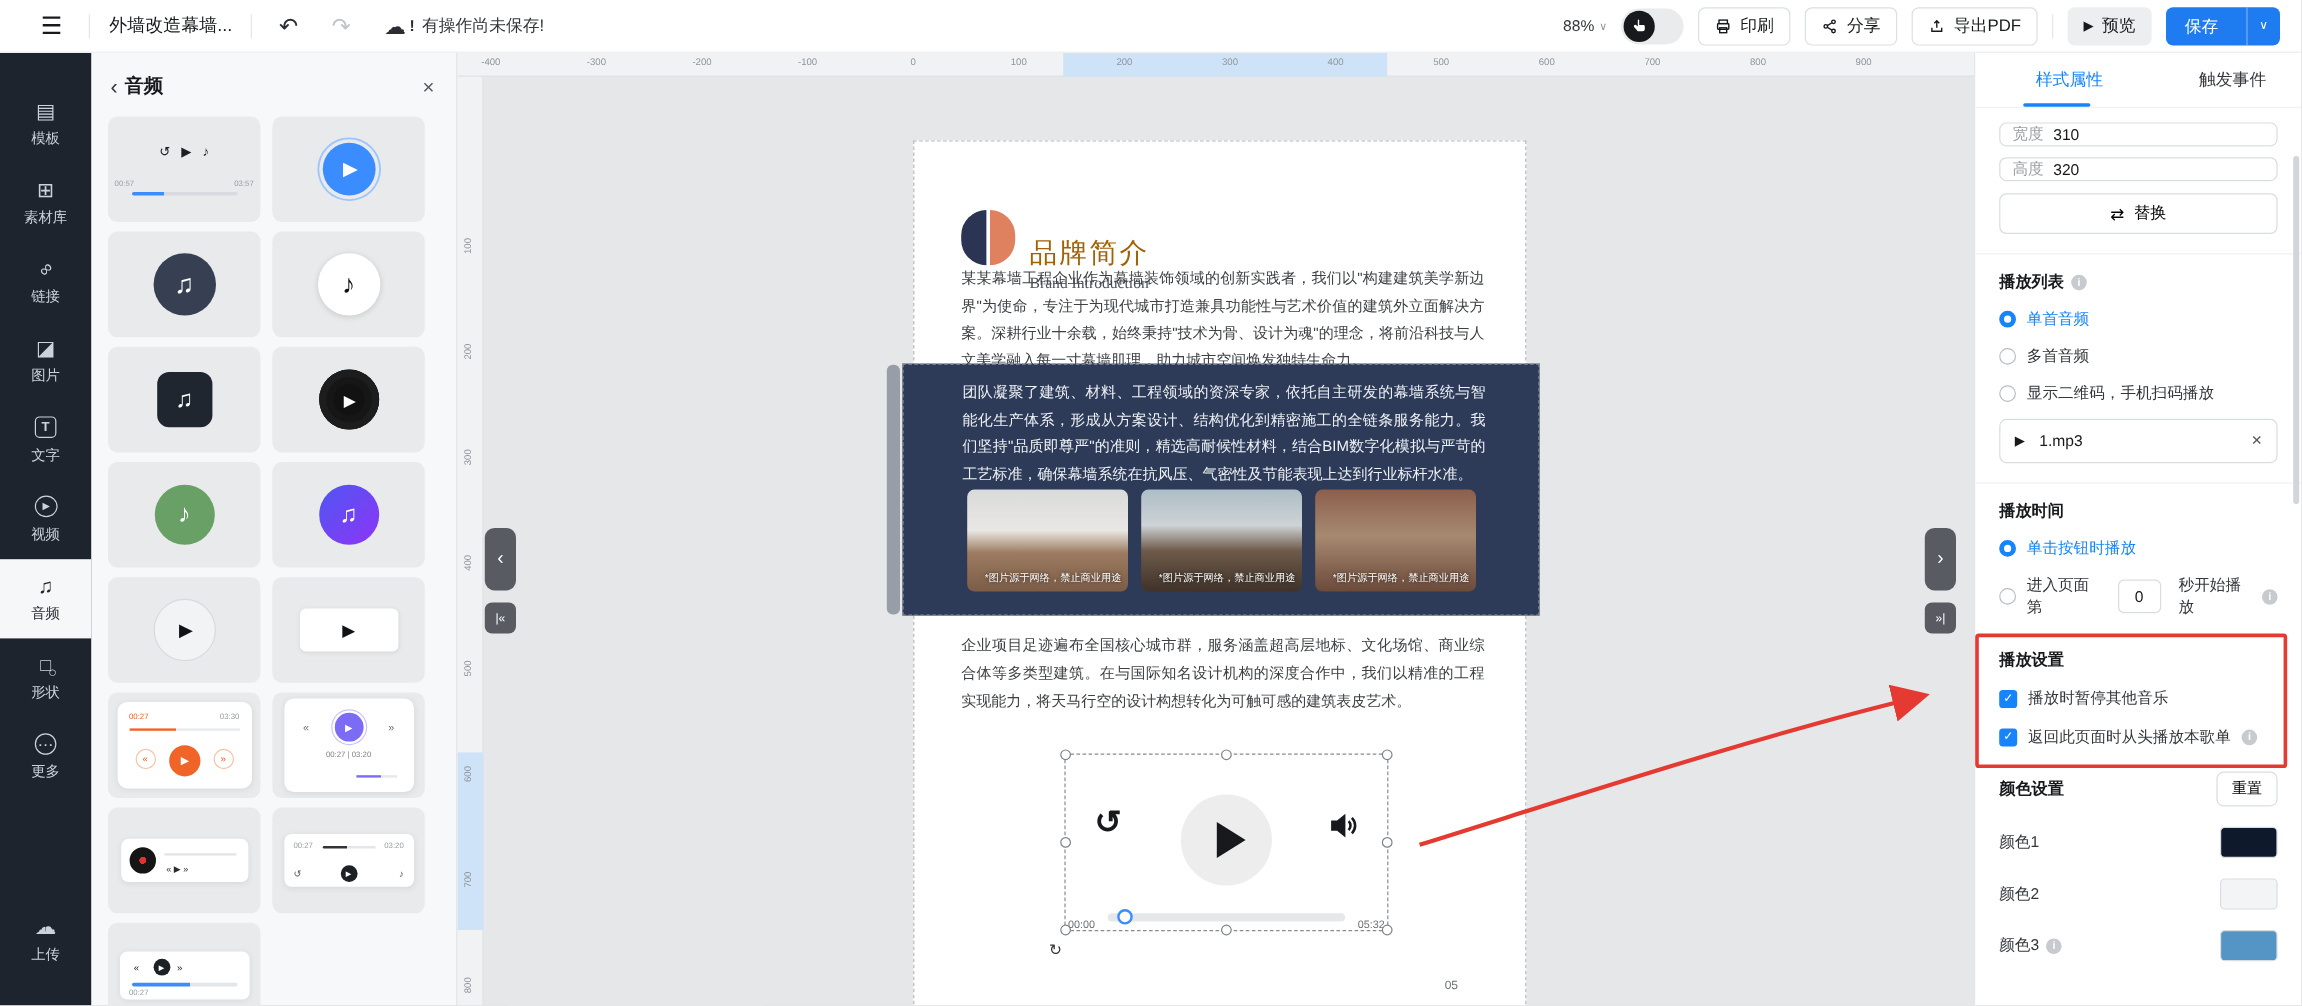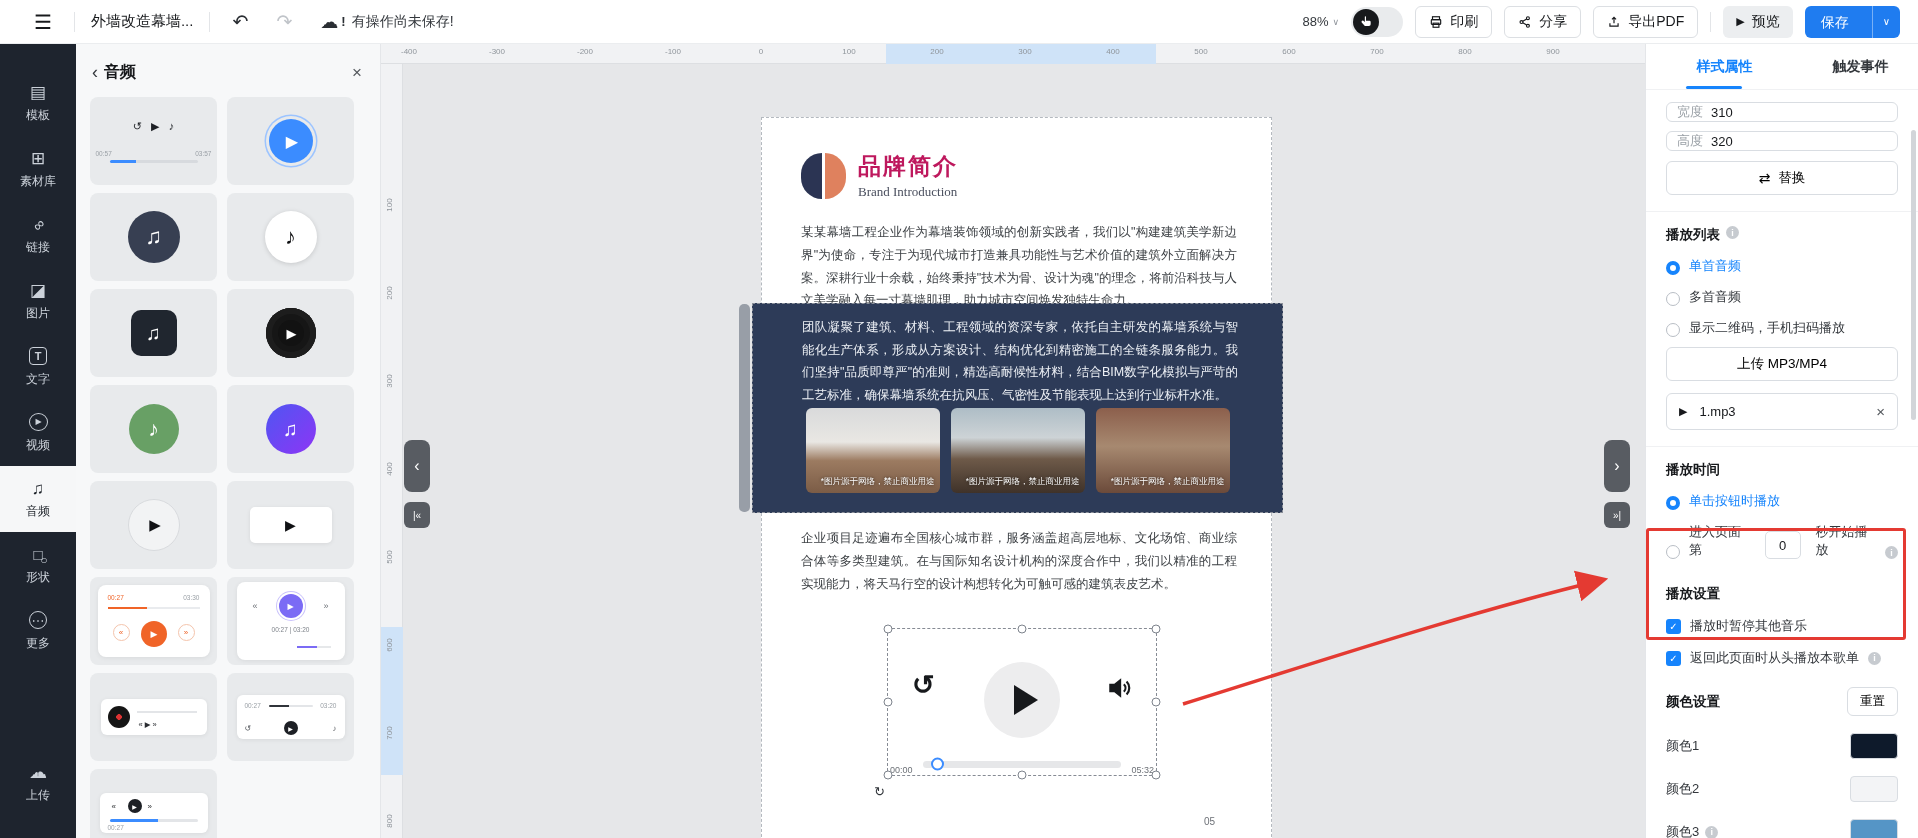--- a/index.html
+++ b/index.html
@@ -168,21 +168,21 @@
   .vruler{position:absolute;left:0;top:20px;width:22px;height:774px;background:#f1f2f4;border-right:1px solid #dddfe2;z-index:5;}
   .vruler-hl{position:absolute;left:0;width:22px;background:#cfe3f8;}
   .vtick{position:absolute;left:2px;transform:translateY(-50%) rotate(-90deg);font-size:8px;color:#8f959b;}
 
   .page{position:absolute;left:380px;top:73px;width:511px;height:730px;background:#fff;
         border:1px dashed #b4b9bf;z-index:2;}
   .brand-row{position:absolute;left:39px;top:33px;display:flex;align-items:center;gap:12px;}
   .logo{display:flex;gap:3px;}
   .logo-left{width:21px;height:46px;background:#2b3453;border-radius:23px 0 0 23px;}
   .logo-right{width:21px;height:46px;background:#df815e;border-radius:0 23px 23px 0;}
-  .brand-title{font-size:23px;font-weight:bold;color:#be185d;letter-spacing:2px;}
+  .brand-title{font-size:23px;font-weight:normal;color:#a16207;letter-spacing:2px;margin-top:44px;}
   .brand-sub{font-size:13px;color:#4a4f5e;font-family:"Liberation Serif",serif;margin-top:2px;}
   .p1{position:absolute;left:39px;top:103px;width:436px;font-size:12.5px;line-height:1.82;color:#3d4145;
       text-align:justify;}
   .band{position:absolute;left:-10px;top:185px;width:531px;height:210px;background:#2d3b58;
         border:1px dashed #8a8f98;z-index:3;}
   .band-handle{position:absolute;left:-14px;top:0;bottom:0;width:11px;background:#989ea7;border-radius:5px;}
   .band-text{position:absolute;left:49px;top:12px;width:436px;font-size:12.5px;line-height:1.8;
              color:#eef1f6;font-weight:500;text-align:justify;}
   .band-photos{position:absolute;left:0;right:0;top:104px;display:flex;justify-content:center;gap:11px;}
   .photo{width:134px;height:85px;border-radius:6px;position:relative;overflow:hidden;}
@@ -214,38 +214,38 @@
 
   .paddle{position:absolute;width:26px;height:52px;background:rgba(62,67,74,.85);border-radius:8px;
           color:#fff;display:flex;align-items:center;justify-content:center;font-size:16px;cursor:pointer;z-index:8;}
   .paddle-sm{position:absolute;width:26px;height:26px;background:rgba(62,67,74,.85);border-radius:6px;
           color:#fff;display:flex;align-items:center;justify-content:center;font-size:10px;cursor:pointer;z-index:8;}
 
   
   .inspector{position:absolute;left:1645px;top:44px;width:273px;height:794px;background:#fff;
              border-left:1px solid #e4e6e9;z-index:30;padding:0 20px;}
   .tabs{display:flex;height:46px;border-bottom:1px solid #f0f1f3;margin:0 -20px;}
-  .tab{flex:1;display:flex;align-items:center;justify-content:center;font-size:14px;font-weight:bold;
+  .tab{flex:1;display:flex;align-items:center;justify-content:center;font-size:14px;font-weight:normal;
        color:#33373c;cursor:pointer;position:relative;padding-left:21px;}
   .tab.active{color:#1684fc;}
   .tab.active::after{content:"";position:absolute;bottom:0;left:50%;transform:translateX(-50%);
        width:56px;height:3px;background:#1684fc;border-radius:2px;}
   .size-row{display:flex;gap:9px;margin-top:12px;flex-direction:column;}
   .size-box{flex:1;height:33px;border:1px solid #d9dde2;border-radius:6px;display:flex;align-items:center;
             padding:0 10px;gap:8px;font-size:13px;cursor:text;}
   .size-box .slabel{color:#9aa0a6;}
   .size-box .sval{color:#17191c;}
   .wide-btn{margin-top:10px;height:34px;border:1px solid #d9dde2;border-radius:6px;display:flex;
             align-items:center;justify-content:center;gap:8px;font-size:13.5px;cursor:pointer;background:#fff;width:100%;}
   .swap-ico{font-size:14px;}
   .sec-hr{height:1px;background:#f0f1f3;margin:16px -20px 0 -20px;}
-  .sec-label{margin-top:14px;font-size:13.5px;font-weight:bold;color:#17191c;display:flex;gap:6px;}
+  .sec-label{margin-top:14px;font-size:13.5px;font-weight:bold;color:#17191c;display:flex;align-items:center;gap:6px;}
   .info-i{width:13px;height:13px;border-radius:50%;background:#c7cbd0;color:#fff;font-size:9px;font-style:normal;
           display:inline-flex;align-items:center;justify-content:center;font-weight:bold;flex:none;}
-  .radio-row{display:flex;align-items:flex-end;gap:9px;margin-top:13px;font-size:13px;color:#33373c;cursor:pointer;}
+  .radio-row{display:flex;align-items:center;gap:9px;margin-top:13px;font-size:13px;color:#33373c;cursor:pointer;}
   .radio{width:14px;height:14px;border-radius:50%;border:1.5px solid #b9bec5;background:#fff;flex:none;}
   .radio.on{border:4.5px solid #1684fc;}
   .radio-row.sel-blue{color:#1684fc;}
   .file-row{margin-top:12px;height:37px;border:1px solid #d9dde2;border-radius:6px;display:flex;
             align-items:center;padding:0 12px;font-size:13px;color:#17191c;cursor:pointer;}
   .file-play{font-size:11px;margin-right:12px;}
   .file-x{margin-left:auto;font-size:15px;color:#55595e;}
   .mini-input{width:36px;height:28px;border:1px solid #d9dde2;border-radius:5px;text-align:center;
               font-size:13px;color:#17191c;margin:0 6px;font-family:inherit;}
   .check-row{display:flex;align-items:center;gap:9px;margin-top:14px;font-size:13px;color:#33373c;cursor:pointer;}
@@ -654,23 +654,20 @@
       <span>单首音频</span>
     </div>
     <div class="radio-row">
       <span class="radio"></span>
       <span>多首音频</span>
     </div>
     <div class="radio-row">
       <span class="radio"></span>
       <span>显示二维码，手机扫码播放</span>
     </div>
-    <button class="wide-btn">
-      <span>上传 MP3/MP4</span>
-    </button>
     <div class="file-row">
       <span class="file-play">▶</span>
       <span>1.mp3</span>
       <span class="file-x">×</span>
     </div>
 
     <div class="sec-hr"></div>
     <div class="sec-label">
       <span>播放时间</span>
     </div>

